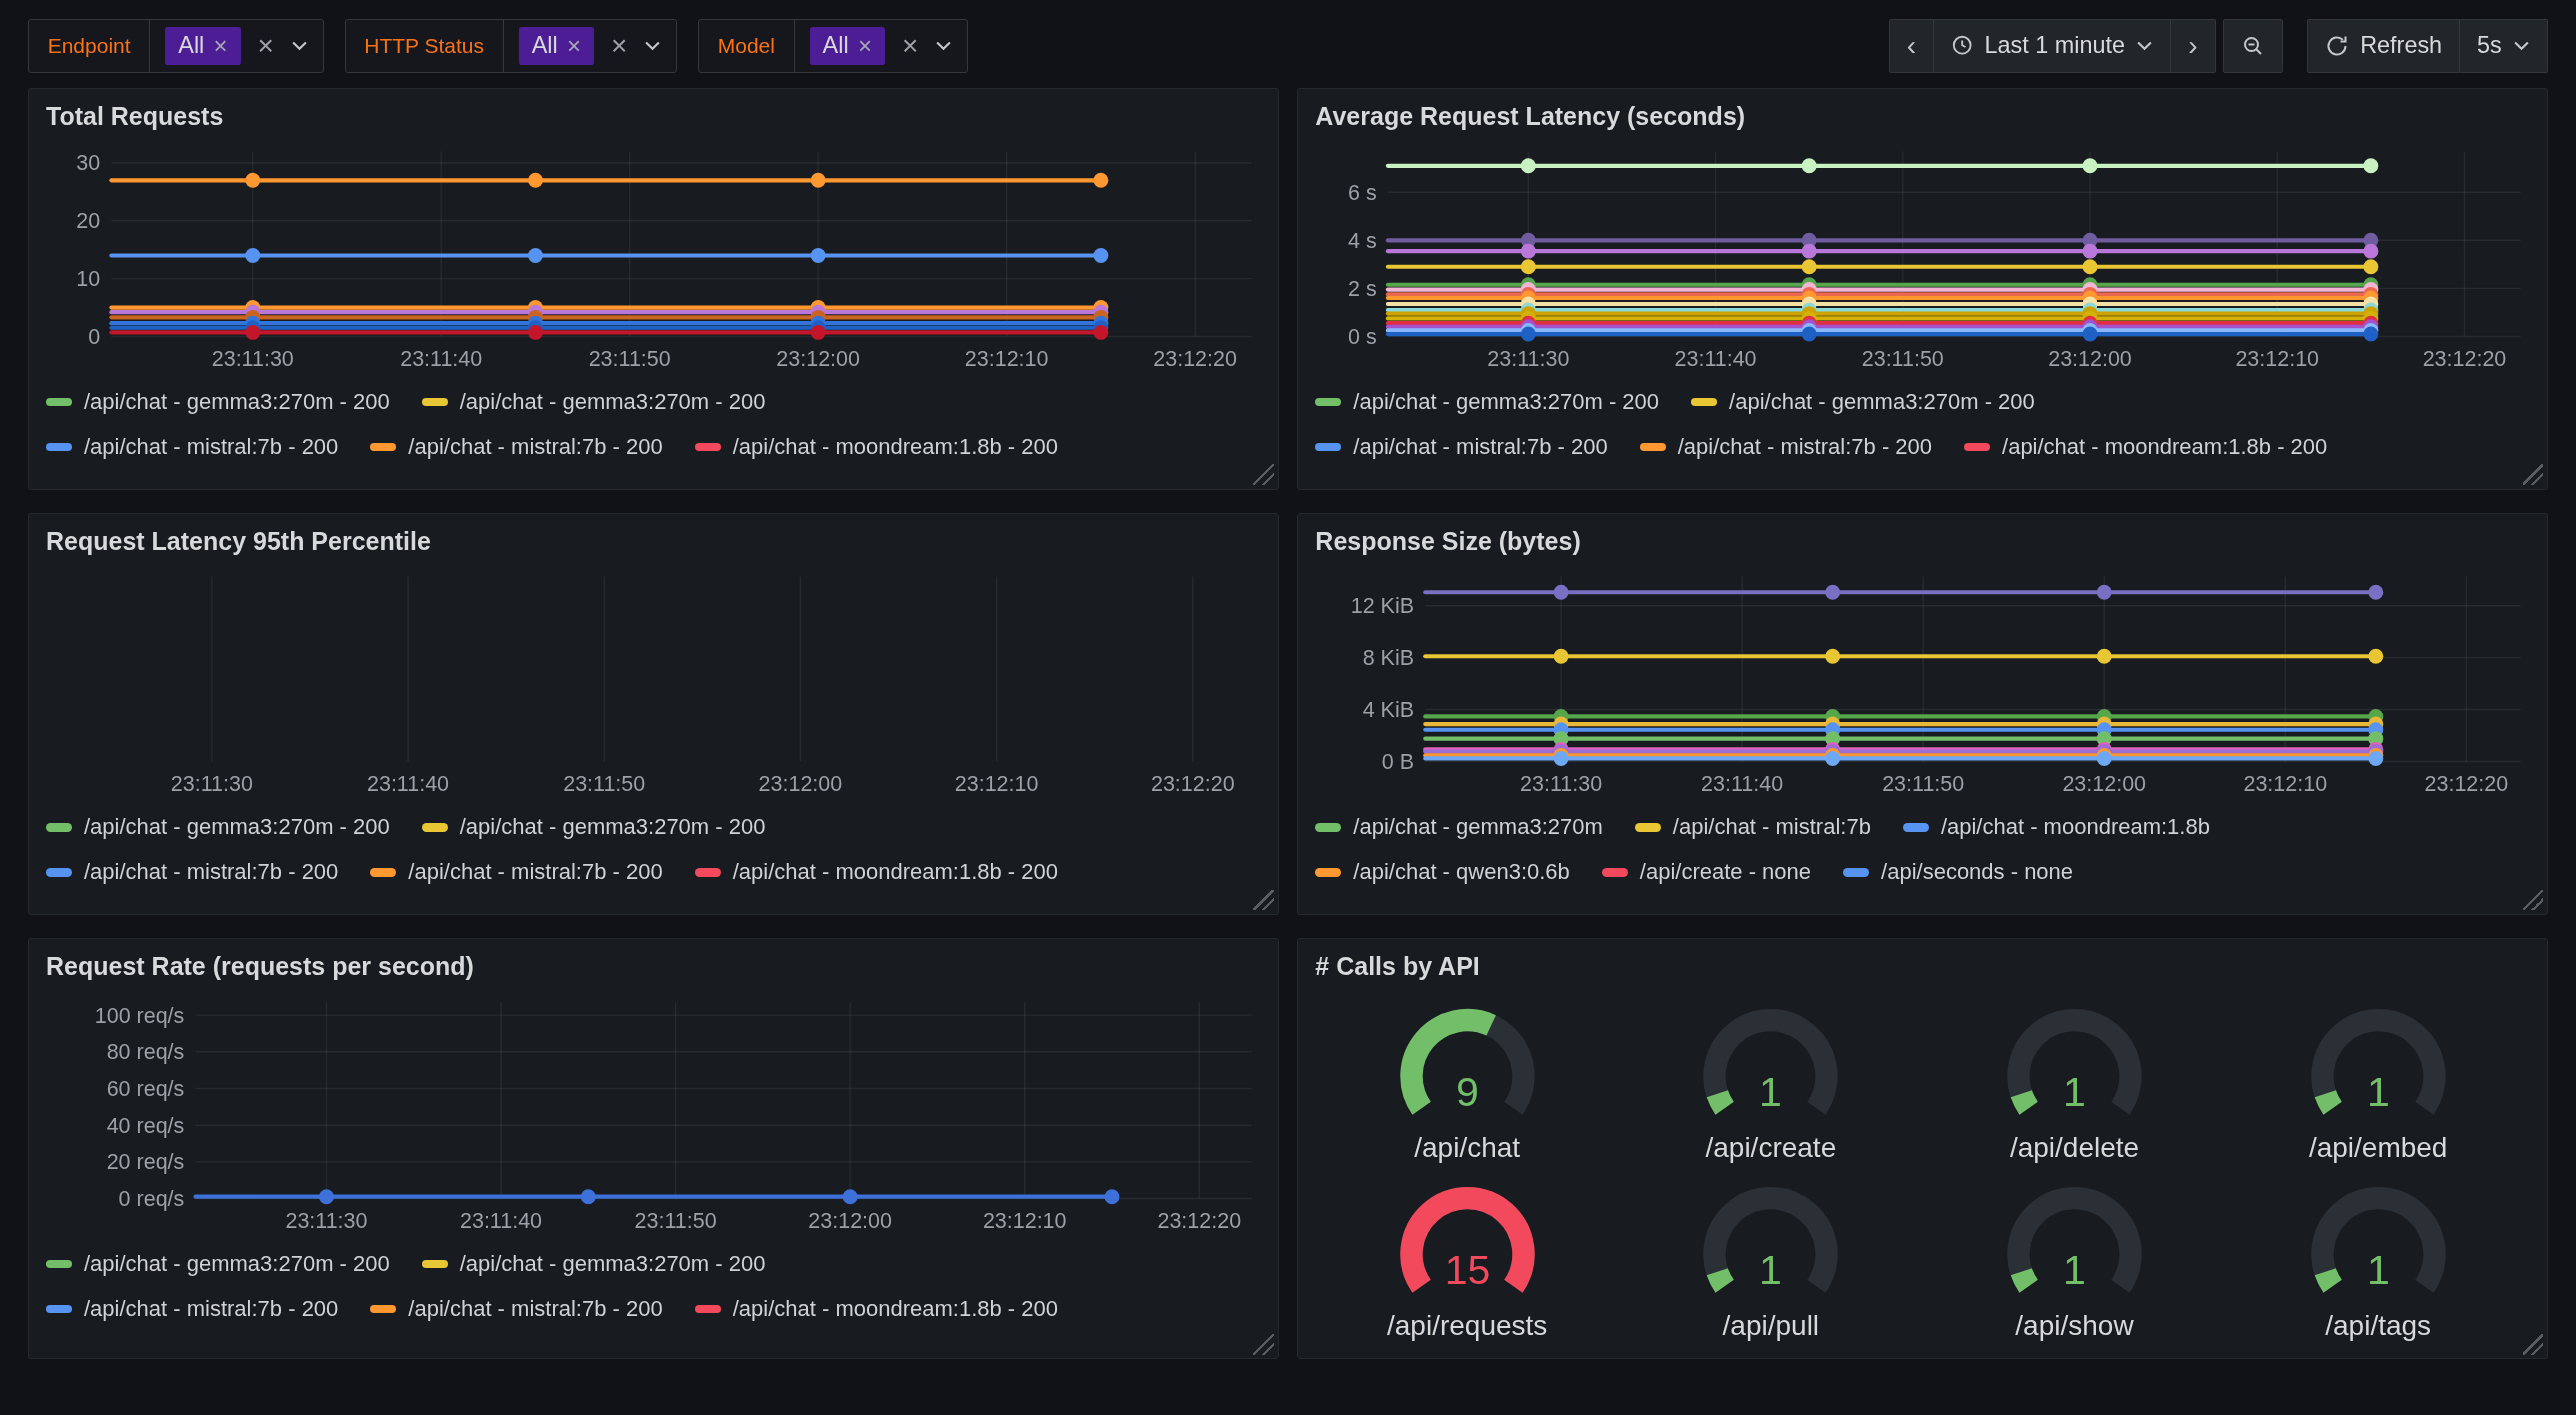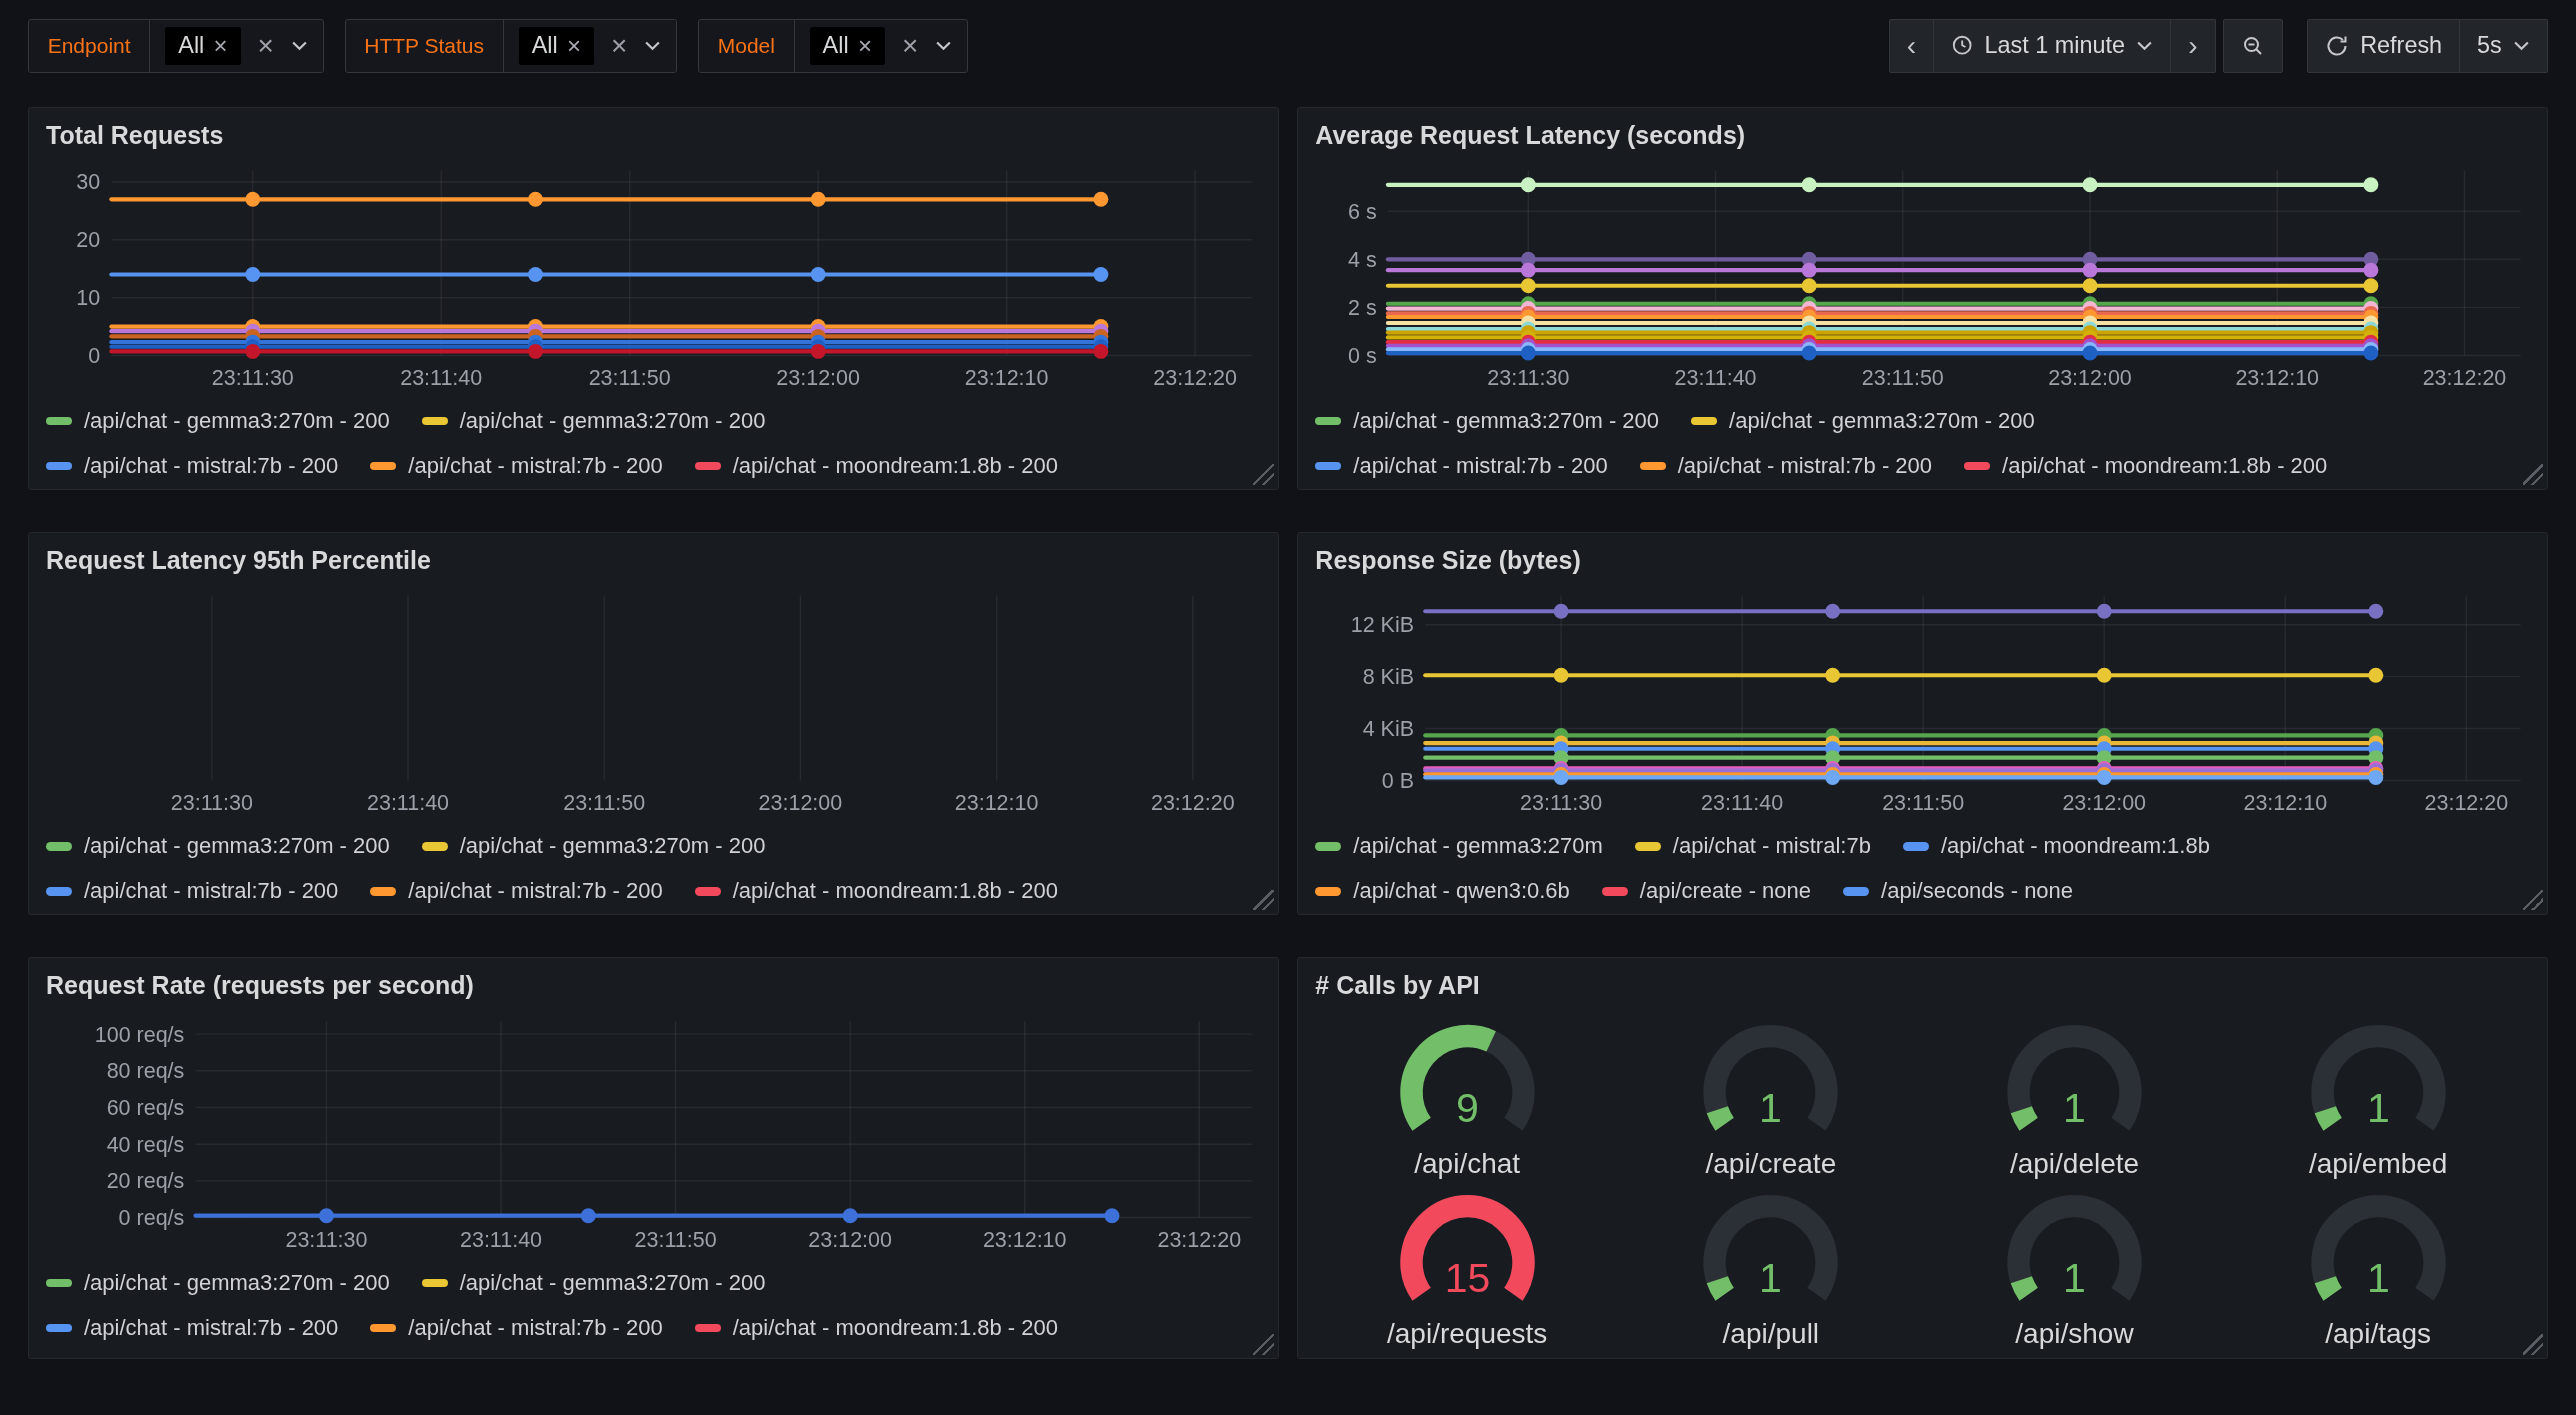--- a/index.html
+++ b/index.html
@@ -9,36 +9,36 @@
     font-family:"Liberation Sans", sans-serif;
     color:#CCCCDC;
     overflow:hidden;
   }
   
   .topbar { display:flex; justify-content:space-between; align-items:center; padding:18.7px 28px 11.2px 28px; }
   .filters { display:flex; gap:20.6px; }
   .filter-group { display:flex; align-items:stretch; border:0.9px solid #34373E; border-radius:2.8px; height:54px; background:#16171D; }
   .filter-label { display:flex; align-items:center; padding:0 18.7px; font-size:21px; color:#f97316; border-right:0.9px solid #34373E; }
   .filter-value { display:flex; align-items:center; padding:0 15px; gap:17px; }
-  .chip { display:flex; align-items:center; gap:9.3px; background:#000000; border-radius:2.8px; padding:5.6px 13px; font-size:23.4px; color:#D8D9DA; cursor:pointer; }
+  .chip { display:flex; align-items:center; gap:9.3px; background:#4c1d95; border-radius:2.8px; padding:5.6px 13px; font-size:23.4px; color:#D8D9DA; cursor:pointer; }
   .chip .x { font-size:24px; color:#A6A9B0; line-height:1; }
   .icon-x { font-size:28px; color:#9DA0A8; line-height:1; cursor:pointer; }
   .chev { display:flex; align-items:center; color:#9DA0A8; cursor:pointer; }
   .time-controls { display:flex; align-items:center; }
   .btn { display:flex; align-items:center; justify-content:center; gap:11.2px; height:54px; background:#22252A; border:0.9px solid #33363D; color:#D8D9DA; font-size:23.4px; padding:0 17px; cursor:pointer; }
   .btn .lt { font-size:28px; color:#C5C7CD; }
   .btn-group { display:flex; }
   .btn-group .btn + .btn { border-left:none; }
   .btn-group .btn:first-child { border-radius:1.9px 0 0 1.9px; }
   .btn-group .btn:last-child { border-radius:0 1.9px 1.9px 0; }
   .gap-s { width:7.5px; } .gap-m { width:24px; }
   .ic { stroke:#C5C7CD; fill:none; stroke-width:2; }
   
   .grid { display:grid; grid-template-columns:1fr 1fr; grid-template-rows:402px 402px 421px; gap:23.4px 18.7px; padding:3.7px 28px 22.4px 28px; }
-  .panel { position:relative; display:flex; flex-direction:column; background:#181B1F; border:0.9px solid #25282E; border-radius:2.8px; padding:13px 17px; overflow:hidden;margin-top:19px; }
+  .panel { position:relative; display:flex; flex-direction:column; background:#181B1F; border:0.9px solid #25282E; border-radius:2.8px; padding:13px 17px; overflow:hidden; }
   .panel-title { font-size:25px; font-weight:600; color:#D8D9DA; margin-bottom:9.3px; flex:none; }
   .chart { width:100%; height:234px; flex:none; }
   .row3 .chart { height:245px; }
   .legend { margin-top:5.6px; }
   .legend-row { display:flex; align-items:center; height:45px; }
   .legend-item { display:flex; align-items:center; margin-right:32px; cursor:pointer; }
   .swatch { width:26px; height:8.4px; border-radius:4.7px; margin-right:12px; flex:none; }
   .legend-item span.lbl { font-size:22px; color:#D0D2D8; white-space:nowrap; }
   .resize-handle { position:absolute; right:3.7px; bottom:3.7px; width:20.6px; height:20.6px; cursor:nwse-resize;
     background:linear-gradient(135deg, transparent 0 46%, #5A5D63 46% 54%, transparent 54% 70%, #5A5D63 70% 78%, transparent 78%); }

